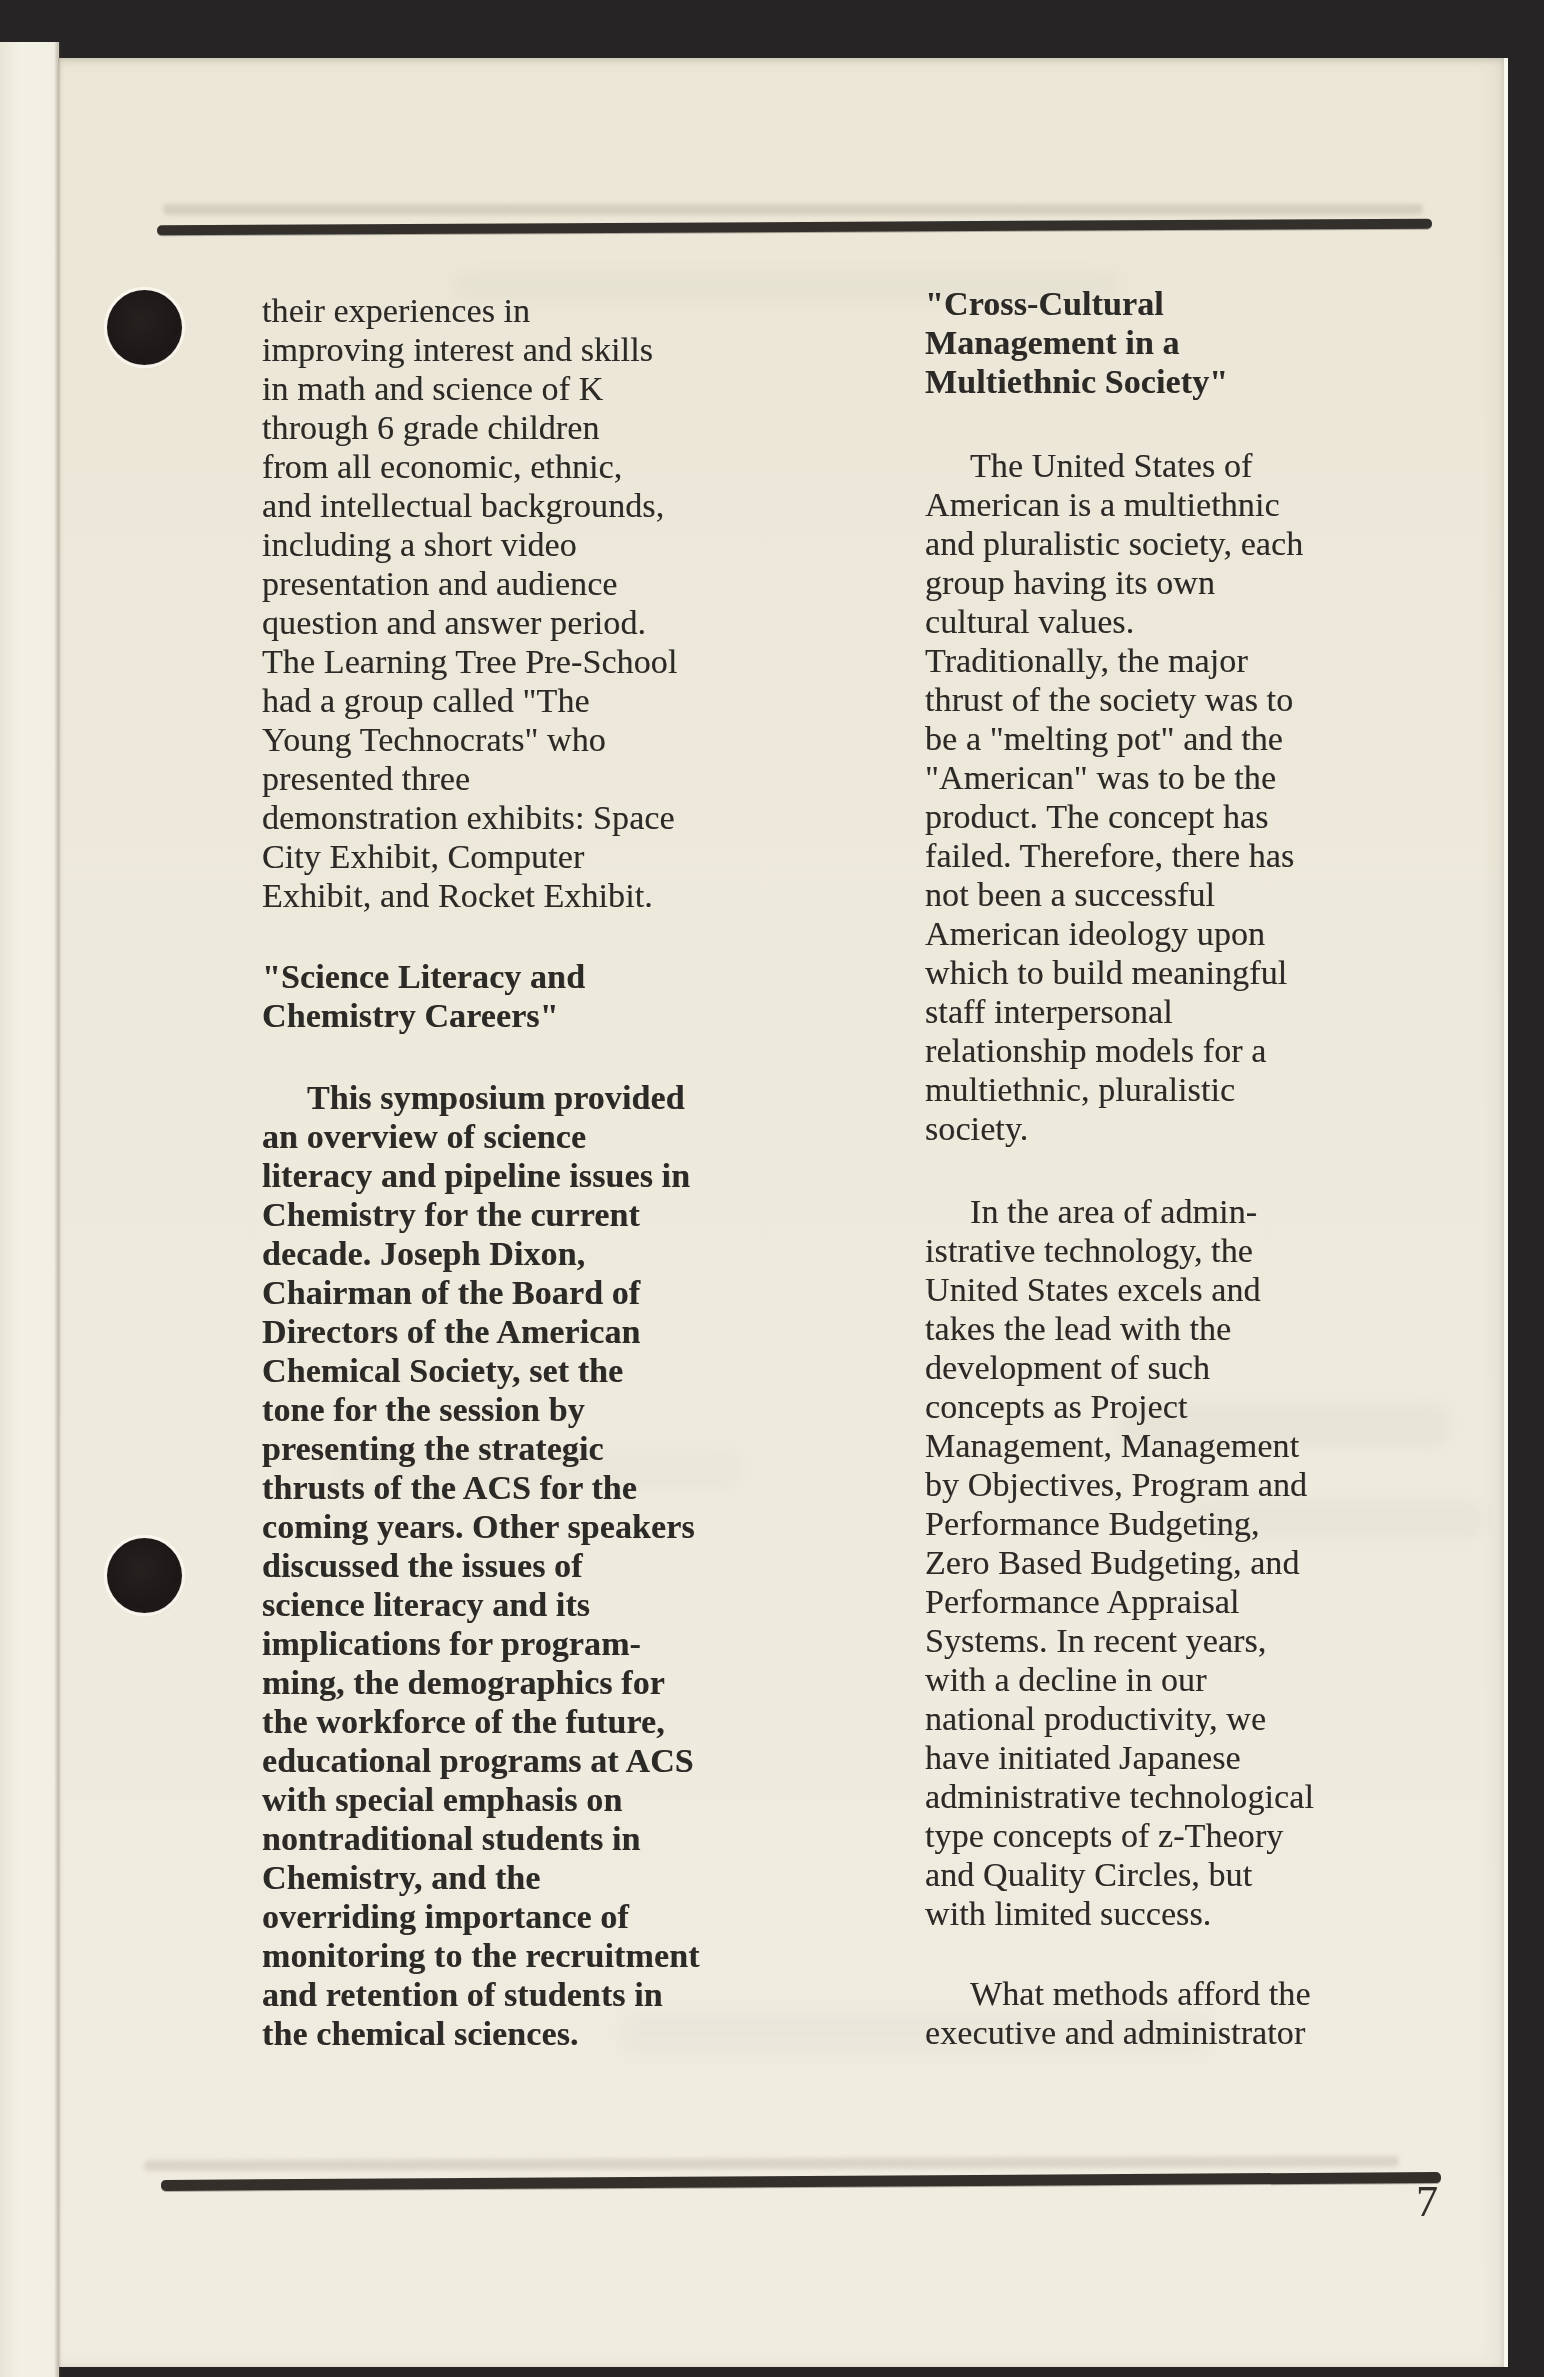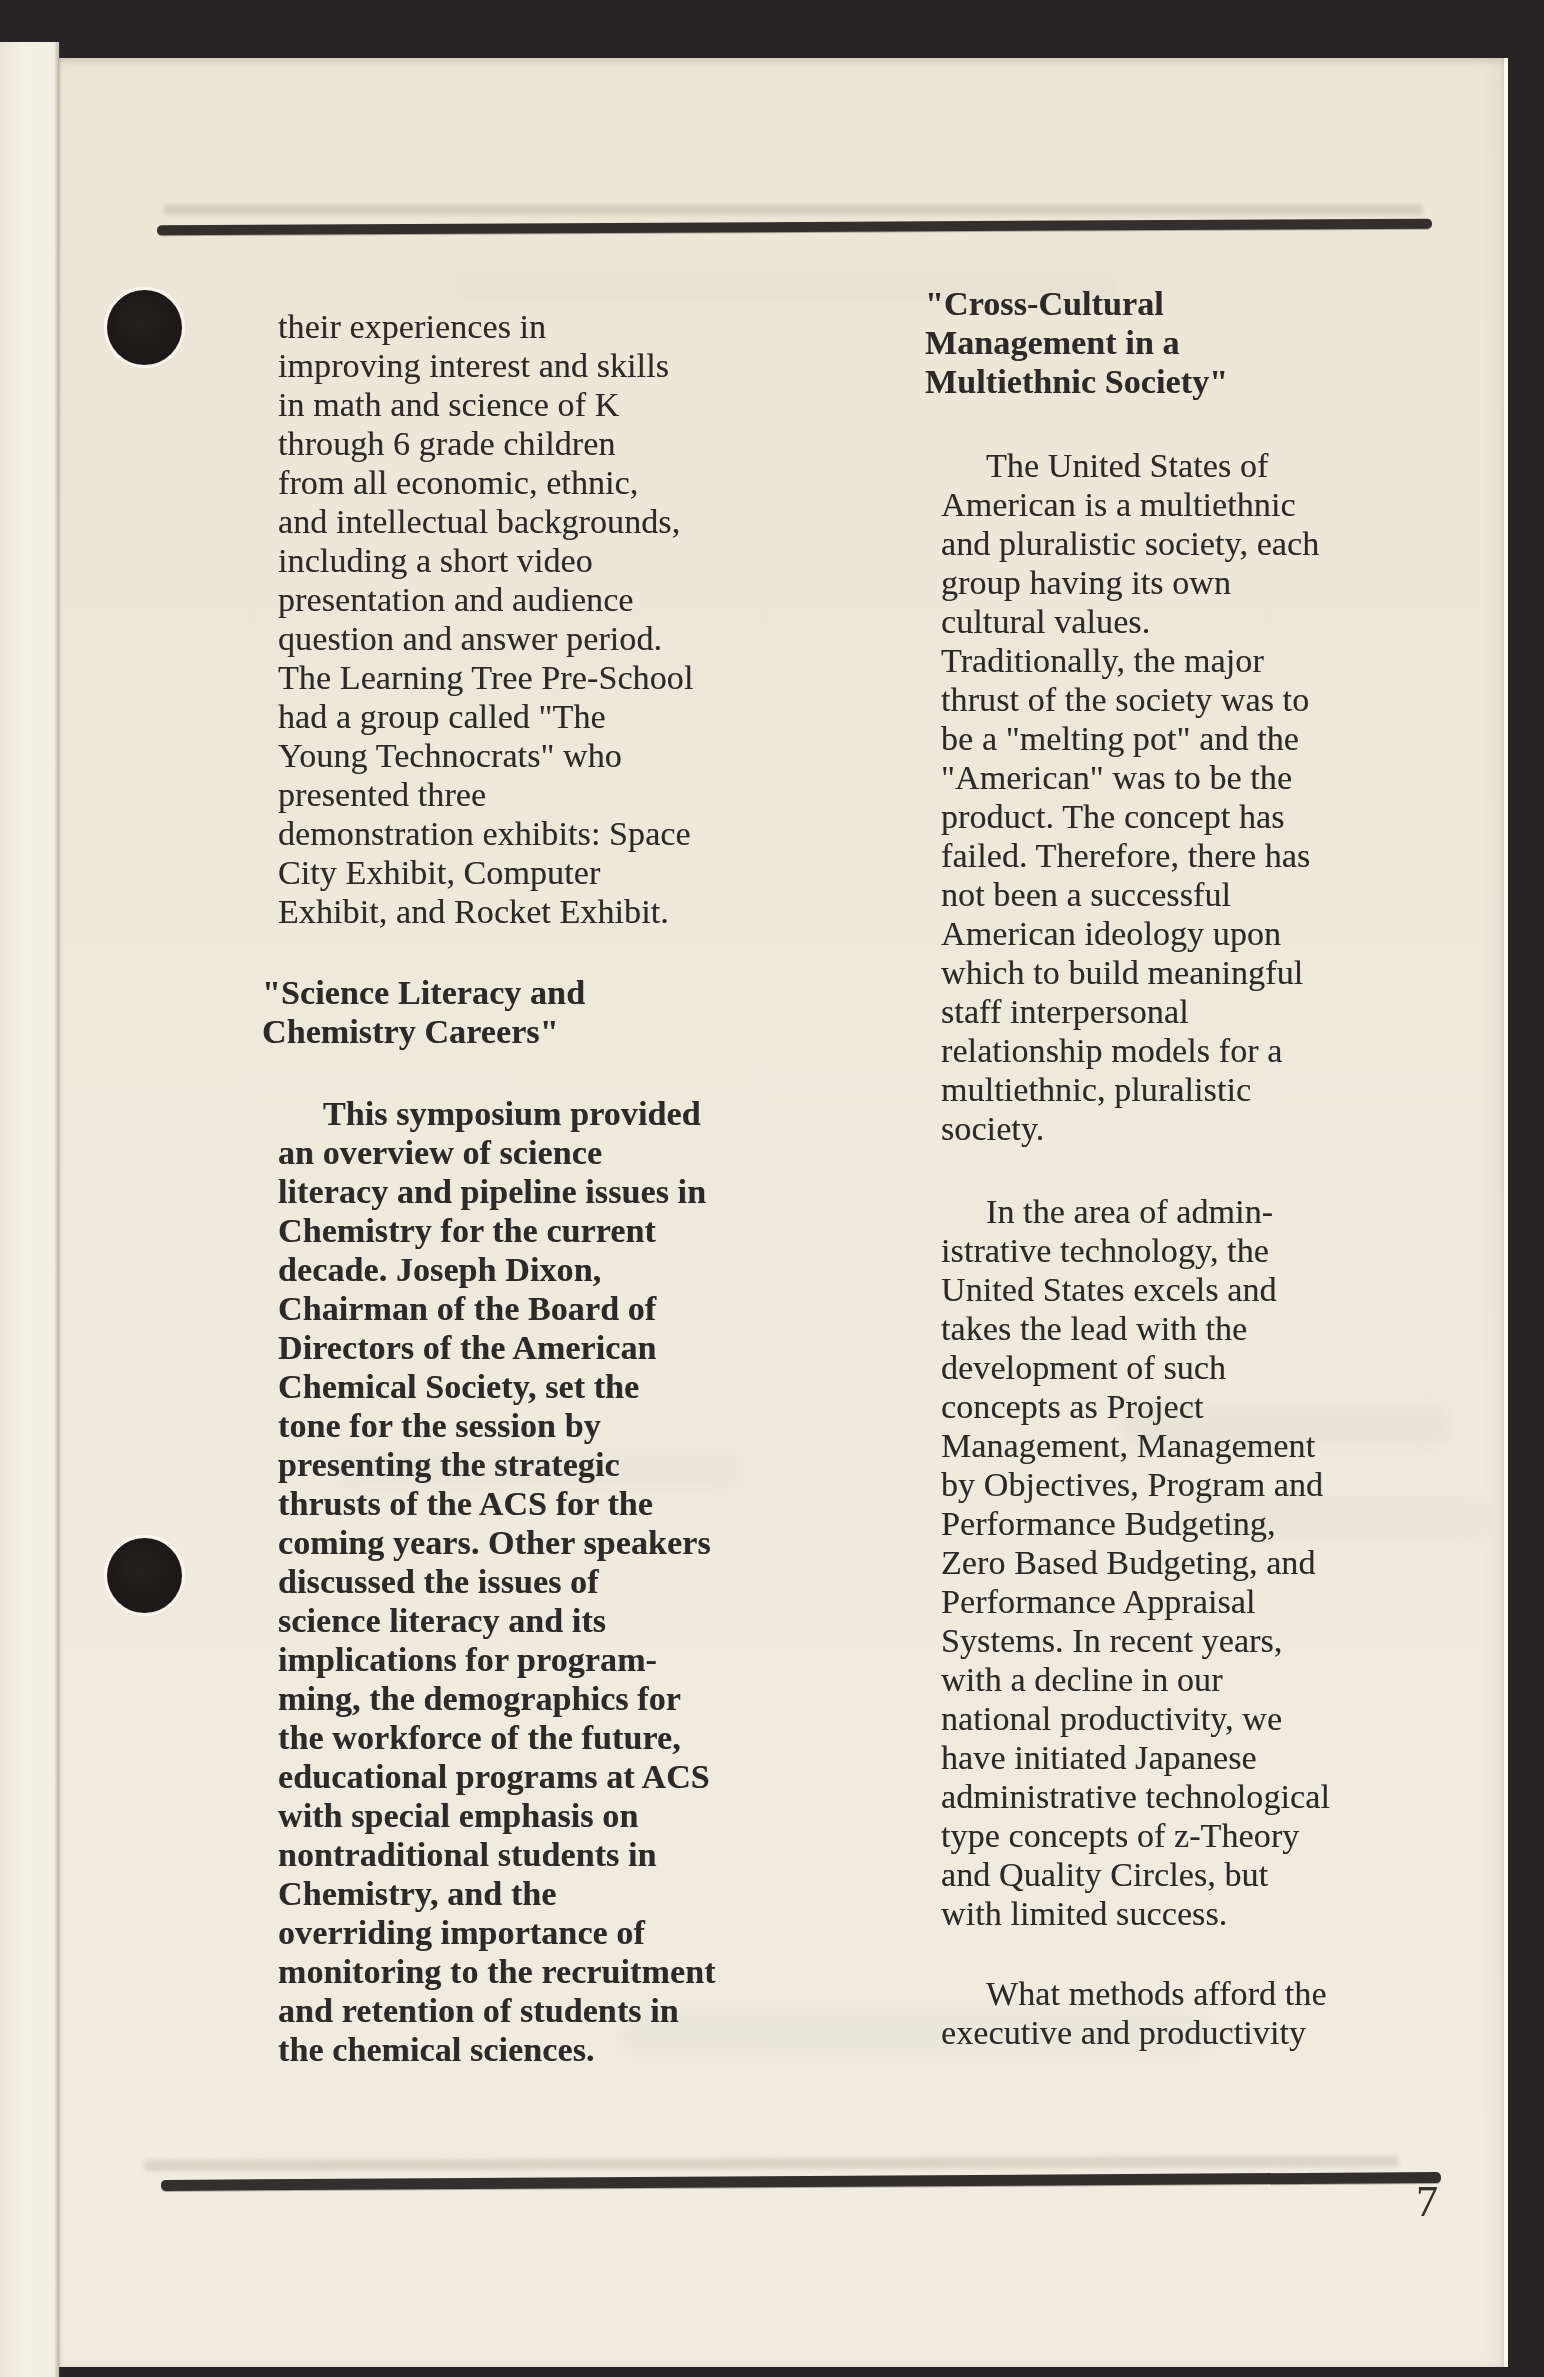--- a/index.html
+++ b/index.html
@@ -52,21 +52,21 @@
   .sm-3{left:1132px;top:1441px;width:295px;height:41px;opacity:0.055;}
   .sm-4{left:276px;top:1393px;width:409px;height:38px;opacity:0.045;}
   .sm-5{left:561px;top:1954px;width:594px;height:42px;opacity:0.05;}
   .col{
     position:absolute;width:528px;color:#2c2a27;
     font-size:34px;line-height:39px;letter-spacing:0.1px;
     text-shadow:0.3px 0.3px 0.5px rgba(44,42,39,0.38);
   }
   .col-left{left:204px;top:233px;}
   .col-right{left:867px;top:226px;}
-  .para{white-space:pre-wrap;margin:16px;}
+  .para{white-space:pre-wrap;margin:0;}
   .heading{
     white-space:pre-wrap;margin:0;font-size:34px;font-weight:700;
     letter-spacing:0.1px;
   }
   .indent{text-indent:45px;}
   .gap-a{margin-top:42px;}
   .gap-b{margin-top:43px;font-weight:bold;}
   .gap-c{margin-top:45px;}
   .gap-d{margin-top:44px;}
   .gap-e{margin-top:41px;}
@@ -177,21 +177,21 @@
 Performance Appraisal
 Systems. In recent years,
 with a decline in our
 national productivity, we
 have initiated Japanese
 administrative technological
 type concepts of z-Theory
 and Quality Circles, but
 with limited success.</p>
     <p class="para indent gap-e">What methods afford the
-executive and productivity</p>
+executive and administrator</p>
   </div>
 
   <div class="ghost-band gb-bottom"></div>
   <div class="rule rule-bottom"></div>
 
   <div class="pagenum">7</div>
 
 </div>
 
 

